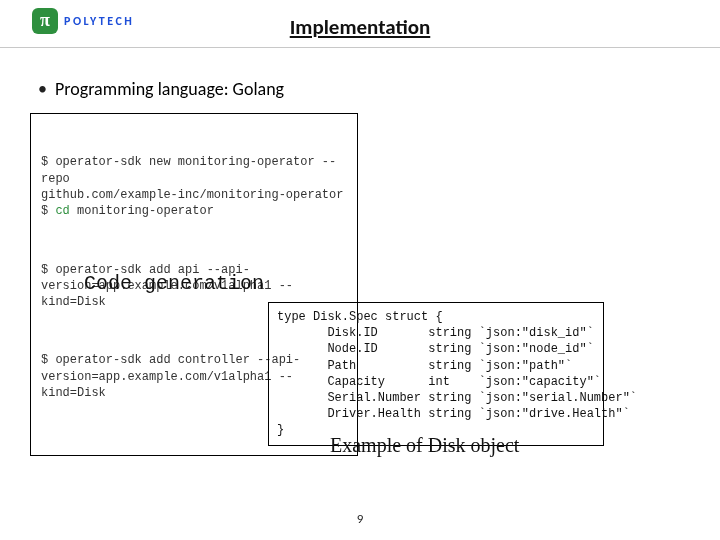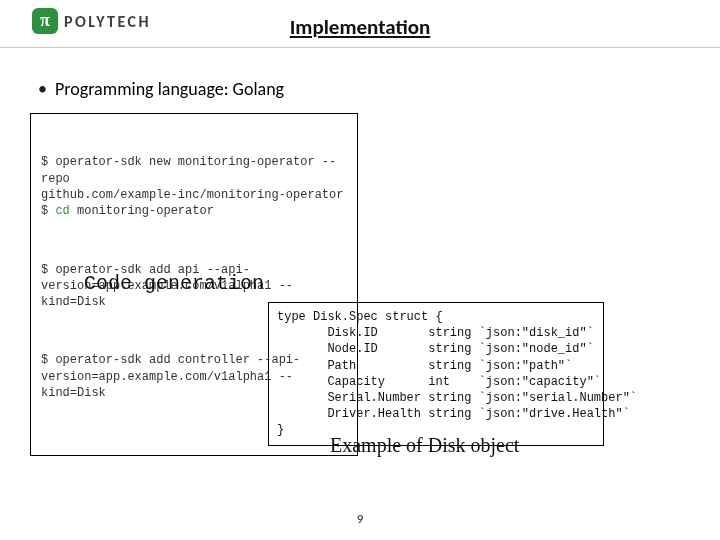--- a/index.html
+++ b/index.html
@@ -39,24 +39,24 @@
       top: 50%;
       left: 50%;
       transform: translate(-50%, -54%);
       color: #fff;
       font-family: Georgia, "Times New Roman", serif;
       font-size: 18px;
       font-weight: 700;
       line-height: 1;
     }
     .logo-text {
-      font-size: 16px;
+      font-size: 12px;
       font-weight: 700;
       letter-spacing: 2.5px;
-      color: #404040;
+      color: #1d4ed8;
       text-transform: uppercase;
     }
     .slide-title {
       position: absolute;
       top: 14px;
       left: 0;
       width: 100%;
       text-align: center;
       font-size: 21px;
       font-weight: 700;

